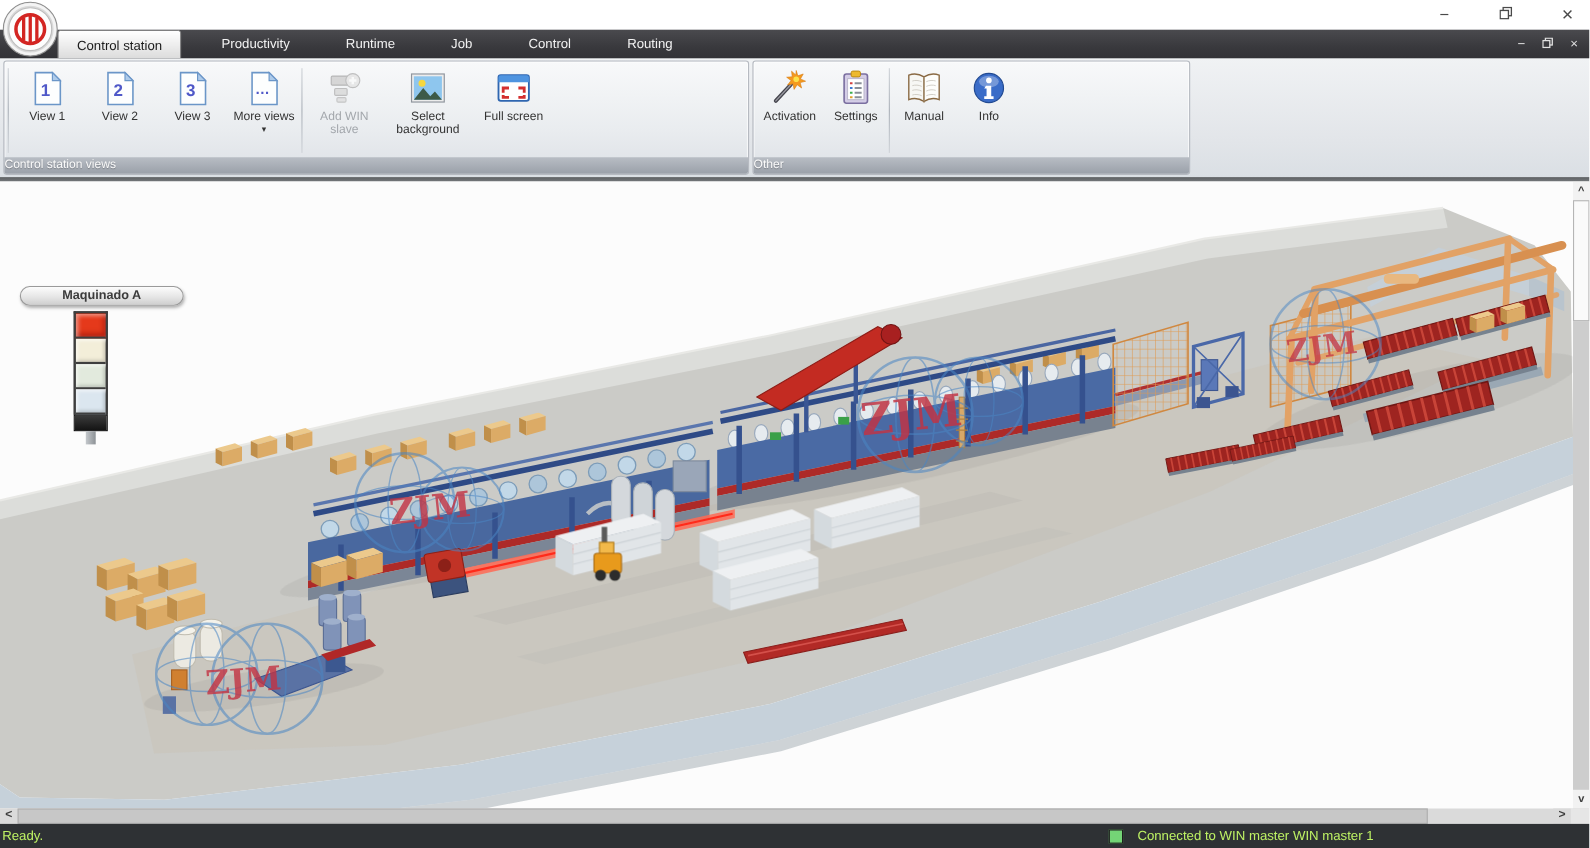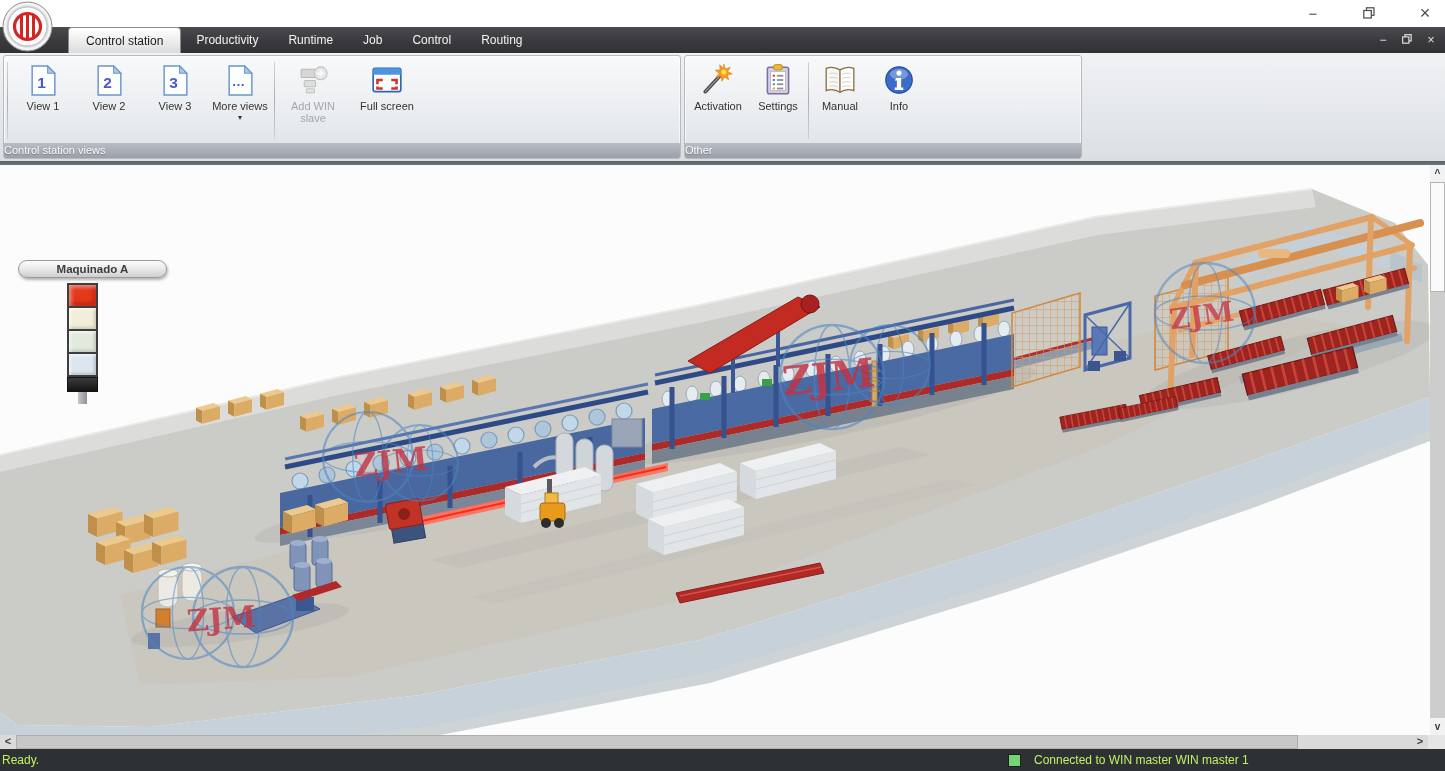--- a/index.html
+++ b/index.html
@@ -9,21 +9,21 @@
 
   
   .titlebar { position:relative; height:27px; background:#ffffff; }
   .win-controls { position:absolute; right:10px; top:0; height:27px; display:flex; align-items:center; gap:36px; }
   .win-btn { color:#4a4a4a; font-size:15px; line-height:27px; cursor:default; text-align:center; width:20px; }
   .win-btn.close { font-size:18px; }
   .logo-badge { position:absolute; left:2px; top:1px; width:51px; height:51px; z-index:30; }
 
   
   .tabbar { position:relative; height:26px; background:linear-gradient(#4a4a4e,#39393d 60%,#323236);
-    display:flex; align-items:flex-end; padding-left:68px; }
+    display:flex; align-items:flex-end; padding-left:52px;gap:21px; }
   .tab { height:26px; line-height:26px; padding:0 15px; font-size:12px; color:#f2f2f2; cursor:default; }
   .tab.active { background:linear-gradient(#ffffff,#ececec 55%,#dcdcdc); color:#1b1b1b;
     border-radius:4px 4px 0 0; border:1px solid #8a8a8a; border-bottom:none; font-weight:normal; padding:0 17px; }
   .mdi-controls { position:absolute; right:8px; top:0; height:26px; display:flex; align-items:center; gap:12px; }
   .mdi-btn { color:#e2e2e2; font-size:12px; line-height:26px; width:12px; text-align:center; cursor:default; }
 
   
   .ribbon { height:108px; background:linear-gradient(#f0f2f4,#e2e5e9 70%,#dadfe4);
     display:flex; align-items:stretch; padding:1px 0 0 2px; }
   .rgroup { display:flex; flex-direction:column; border:1px solid #b6bac1; border-radius:3px;
@@ -183,20 +183,31 @@
               <rect x="4" y="5" width="15" height="8" rx="1" fill="#cfcfcf" stroke="#a8a8a8"></rect>
               <rect x="7" y="16" width="11" height="6" rx="1" fill="#d8d8d8" stroke="#b2b2b2"></rect>
               <rect x="9" y="24" width="8" height="4" rx="1" fill="#dedede" stroke="#bbbbbb"></rect>
               <circle cx="23" cy="9" r="6.2" fill="#e4e4e4" stroke="#b2b2b2"></circle>
               <path d="M23 5.8v6.4M19.8 9h6.4" stroke="#fafafa" stroke-width="2.2"></path>
             </svg>
           </span>
           <span class="rlabel">Add WIN slave</span>
         </div>
 
+        <div class="rbtn" style="width:80px">
+          <span class="ricon">
+            <svg width="34" height="34" viewBox="0 0 32 32">
+              <rect x="2" y="4" width="28" height="24" fill="#ececec" stroke="#8f959d"></rect>
+              <rect x="4" y="6" width="24" height="20" fill="#8ec6ee"></rect>
+              <circle cx="11" cy="12" r="3" fill="#f6d73e"></circle>
+              <path d="M4 26l8-10 6 7 4-4 6 7z" fill="#3c5a48"></path>
+            </svg>
+          </span>
+          <span class="rlabel">Select background</span>
+        </div>
 
         <div class="rbtn" style="width:76px">
           <span class="ricon">
             <svg width="34" height="34" viewBox="0 0 32 32">
               <rect x="3" y="5" width="26" height="22" rx="2" fill="#ffffff" stroke="#2f66b0" stroke-width="1.6"></rect>
               <path d="M3 7a2 2 0 012-2h22a2 2 0 012 2v4H3z" fill="#4f94e0"></path>
               <g stroke="#d42f2f" stroke-width="2.4" fill="none">
                 <path d="M7 20v-4h5"></path>
                   <path d="M20 16h5v4"></path>
                   <path d="M25 22v2h-5"></path>

